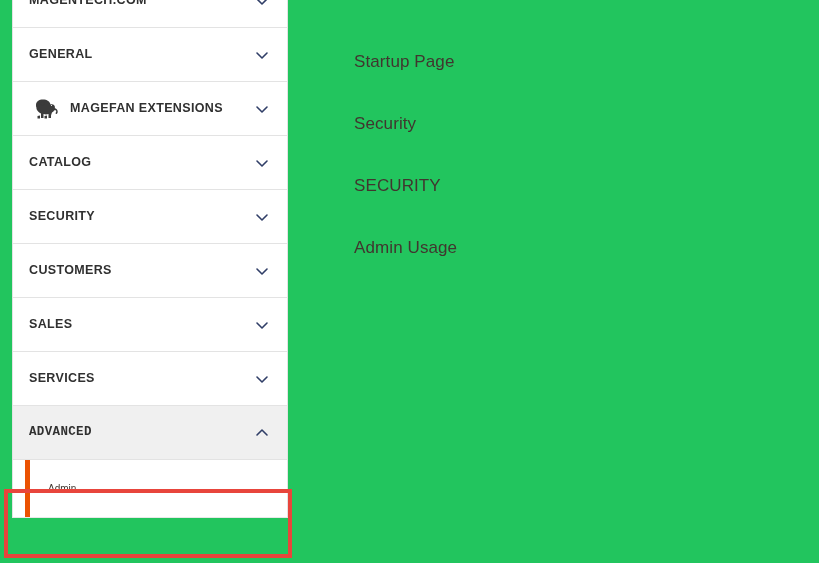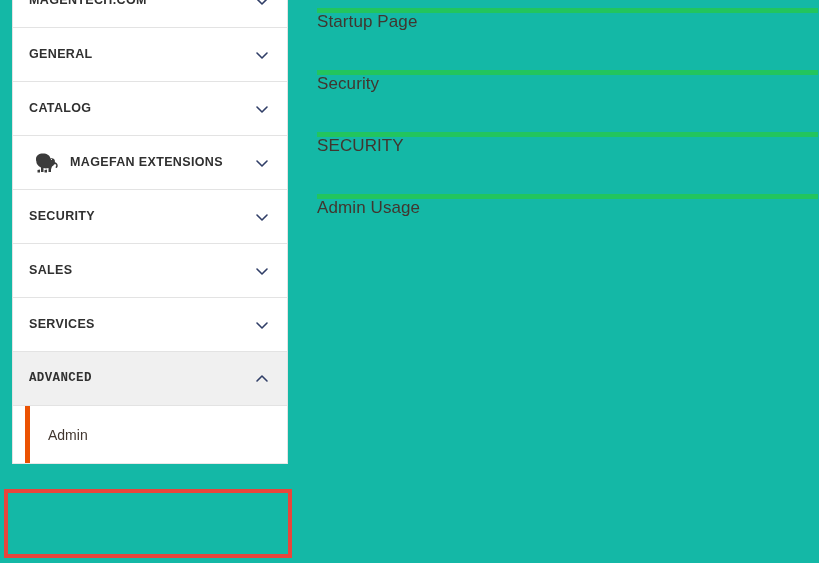--- a/index.html
+++ b/index.html
@@ -13,21 +13,21 @@
     background: #ffffff;
     font-family: "Liberation Sans", sans-serif;
     overflow: hidden;
     position: relative;
   }
 
   #page {
     position: relative;
     width: 819px;
     height: 563px;
-    background: #14b8a6;
+    background: #22c55e;
   }
 
   
   #config-sidebar {
     position: absolute;
     left: 12px;
     top: -27px;
     width: 274px;
     background: #ffffff;
     border-left: 1px solid #e3e3e3;
@@ -98,21 +98,21 @@
   }
   .sidebar-subitem .accent-bar {
     position: absolute;
     left: 12px;
     top: 0;
     bottom: 0;
     width: 5px;
     background: #eb5202;
   }
   .sidebar-subitem .subitem-label {
-    font-size: 14px;
+    font-size: 10px;
     color: #41362f;
     line-height: 1;
   }
 
   
   #annotation-box {
     position: absolute;
     left: 4px;
     top: 489px;
     width: 288px;
@@ -126,24 +126,25 @@
   
   #detail-panel {
     position: absolute;
     left: 317px;
     top: 8px;
     width: 501px;
   }
   .detail-row {
     height: 62px;
     display: flex;
-    align-items: flex-start;
+    align-items: flex-end;
     border-top: 5px solid #22c55e;
     box-sizing: border-box;
     cursor: pointer;
+    margin-left: 37px;
   }
   .detail-label {
     font-size: 17px;
     color: #41362f;
     line-height: 1;
     letter-spacing: 0.1px;
   }
 </style>
 </head>
 <body>
@@ -159,31 +160,20 @@
           <svg viewBox="0 0 14 14">
               <path d="M2 5 L7 10 L12 5" fill="none" stroke="#303e67" stroke-width="1.6" stroke-linecap="round" stroke-linejoin="round"></path>
             </svg>
         </span>
       </div>
     </div>
 
     <div class="sidebar-section">
       <div class="section-header">
         <span class="section-title">GENERAL</span>
-        <span class="chevron">
-          <svg viewBox="0 0 14 14">
-              <path d="M2 5 L7 10 L12 5" fill="none" stroke="#303e67" stroke-width="1.6" stroke-linecap="round" stroke-linejoin="round"></path>
-            </svg>
-        </span>
-      </div>
-    </div>
-
-    <div class="sidebar-section">
-      <div class="section-header">
-        <span class="section-title">CATALOG</span>
         <span class="chevron">
           <svg viewBox="0 0 14 14">
               <path d="M2 5 L7 10 L12 5" fill="none" stroke="#303e67" stroke-width="1.6" stroke-linecap="round" stroke-linejoin="round"></path>
             </svg>
         </span>
       </div>
     </div>
 
     <div class="sidebar-section">
       <div class="section-header">
@@ -204,29 +194,50 @@
         <span class="chevron">
           <svg viewBox="0 0 14 14">
               <path d="M2 5 L7 10 L12 5" fill="none" stroke="#303e67" stroke-width="1.6" stroke-linecap="round" stroke-linejoin="round"></path>
             </svg>
         </span>
       </div>
     </div>
 
     <div class="sidebar-section">
       <div class="section-header">
+        <span class="section-title">CATALOG</span>
+        <span class="chevron">
+          <svg viewBox="0 0 14 14">
+              <path d="M2 5 L7 10 L12 5" fill="none" stroke="#303e67" stroke-width="1.6" stroke-linecap="round" stroke-linejoin="round"></path>
+            </svg>
+        </span>
+      </div>
+    </div>
+
+    <div class="sidebar-section">
+      <div class="section-header">
         <span class="section-title">SECURITY</span>
         <span class="chevron">
           <svg viewBox="0 0 14 14">
               <path d="M2 5 L7 10 L12 5" fill="none" stroke="#303e67" stroke-width="1.6" stroke-linecap="round" stroke-linejoin="round"></path>
             </svg>
         </span>
       </div>
     </div>
 
+    <div class="sidebar-section">
+      <div class="section-header">
+        <span class="section-title">CUSTOMERS</span>
+        <span class="chevron">
+          <svg viewBox="0 0 14 14">
+              <path d="M2 5 L7 10 L12 5" fill="none" stroke="#303e67" stroke-width="1.6" stroke-linecap="round" stroke-linejoin="round"></path>
+            </svg>
+        </span>
+      </div>
+    </div>
 
     <div class="sidebar-section">
       <div class="section-header">
         <span class="section-title">SALES</span>
         <span class="chevron">
           <svg viewBox="0 0 14 14">
               <path d="M2 5 L7 10 L12 5" fill="none" stroke="#303e67" stroke-width="1.6" stroke-linecap="round" stroke-linejoin="round"></path>
             </svg>
         </span>
       </div>

